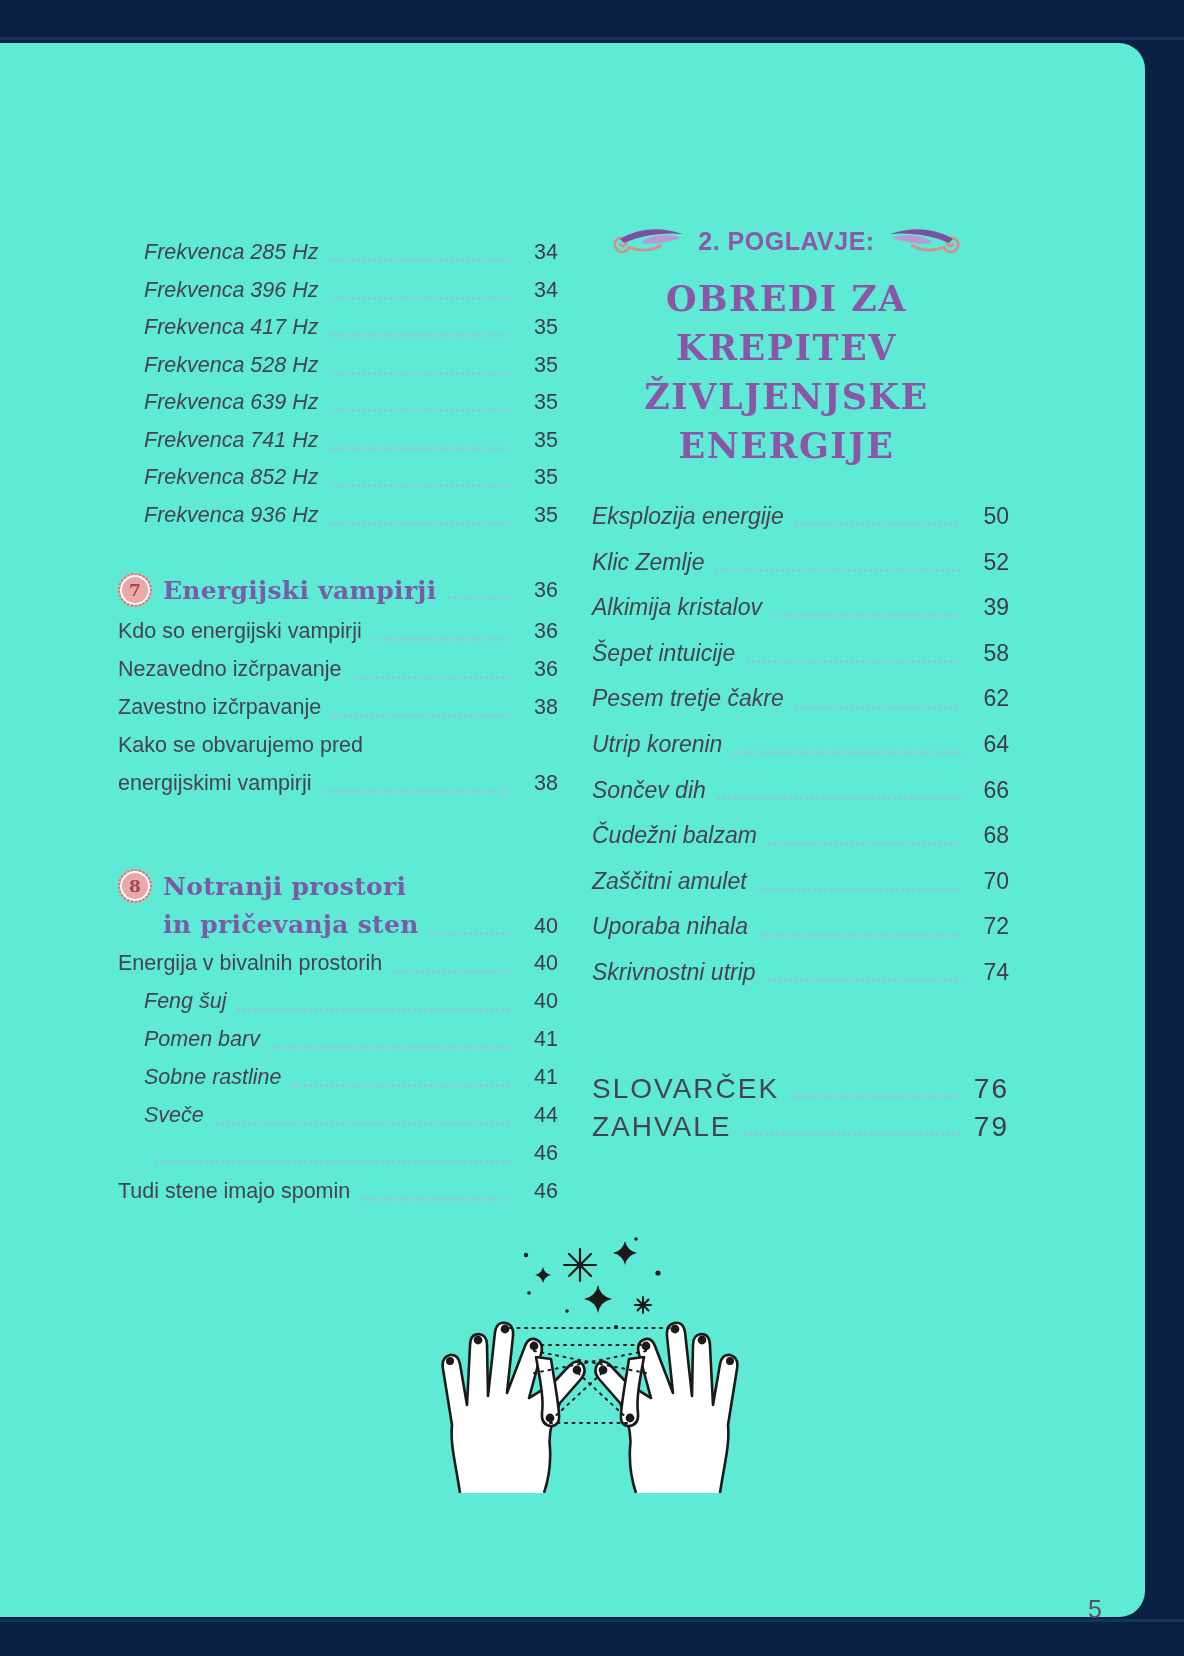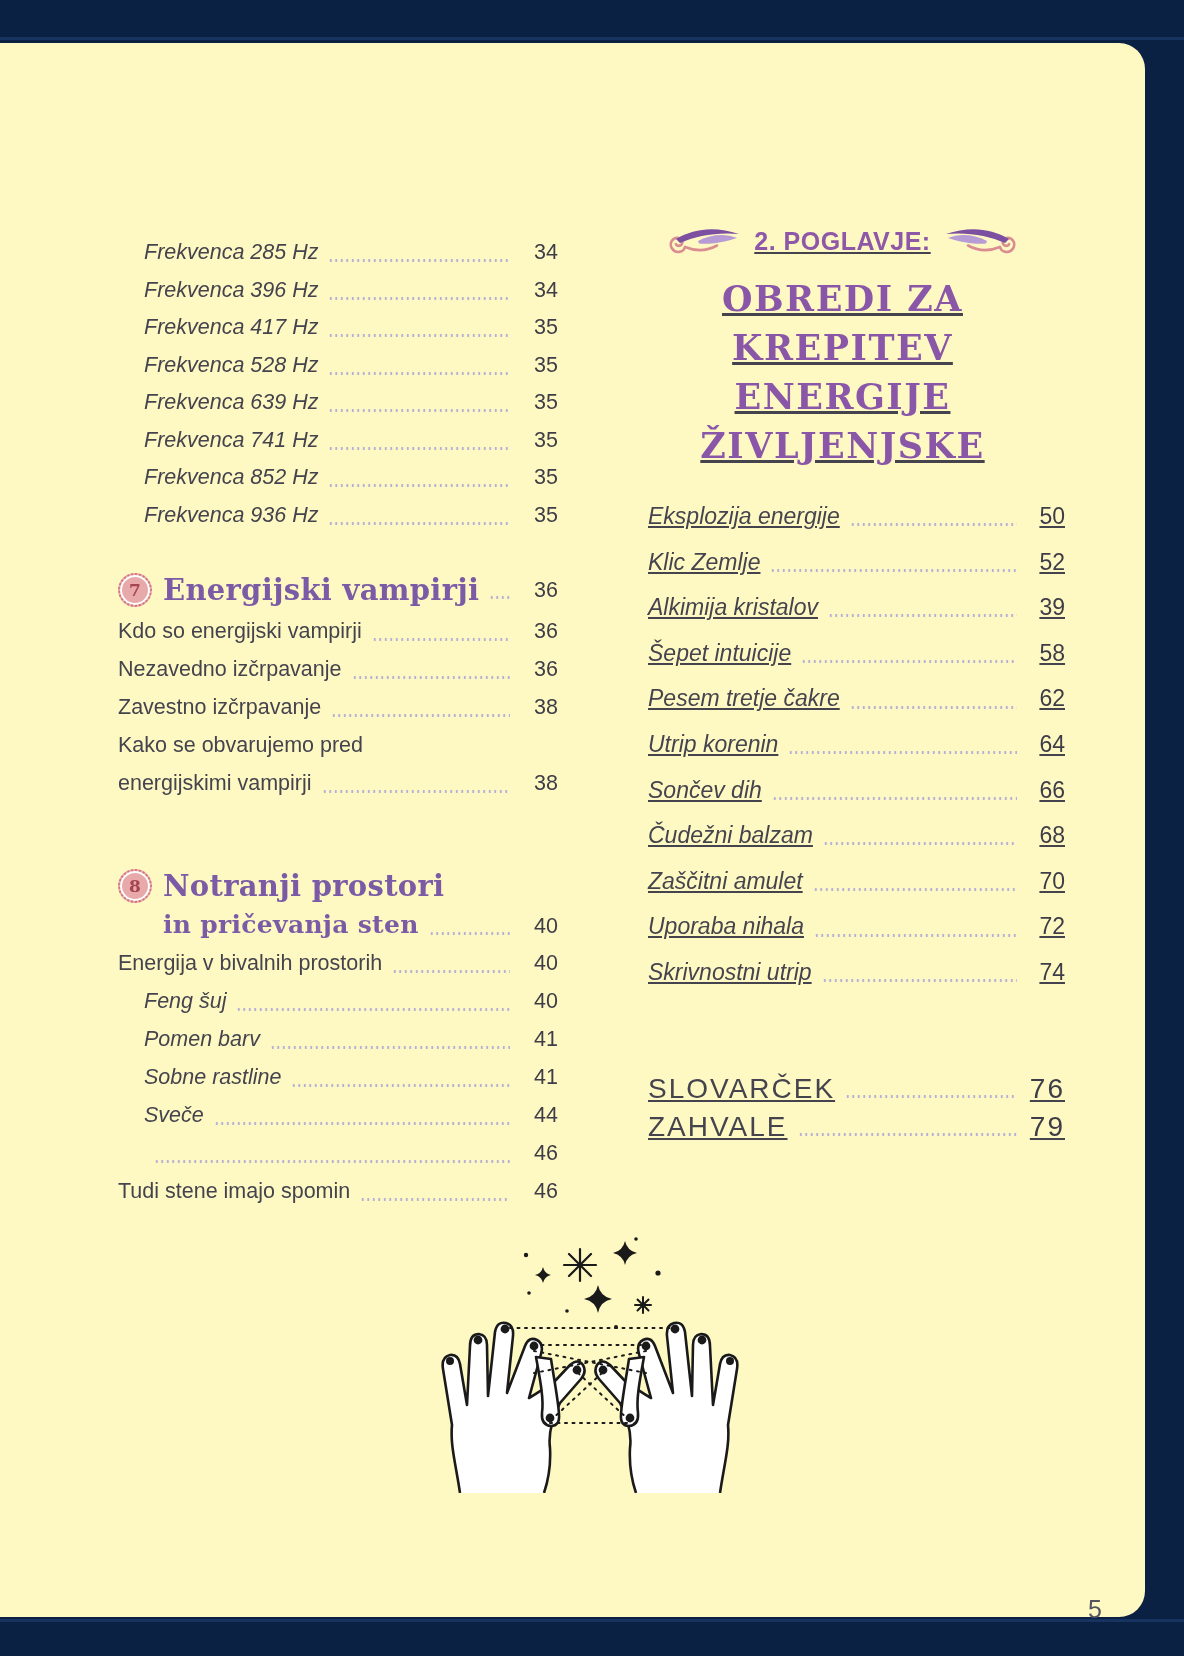--- a/index.html
+++ b/index.html
@@ -21,21 +21,21 @@
     width:1184px;height:1656px;position:relative;overflow:hidden;
     background:var(--navy);
     font-family:"Liberation Sans", sans-serif;
     color:var(--text);
   }
   .stripe{position:absolute;left:0;width:100%;height:3px;background:var(--navy-stripe);}
   .stripe.top{top:37px;}
   .stripe.bottom{top:1619px;}
   .sheet{
     position:absolute;left:0;top:43px;width:1145px;height:1574px;
-    background:#fef9c3;border-radius:0 26px 26px 0;
+    background:#5eead4;border-radius:0 26px 26px 0;
   }
   
   .toc-row{display:flex;align-items:baseline;height:38px;line-height:38px;font-size:21.5px;}
   .toc-row .label{white-space:nowrap;}
   .toc-row .leader{
     flex:1;height:3px;align-self:center;transform:translateY(8px);
     margin:0 6px 0 10px;
     background-image:radial-gradient(circle, var(--leader) 1.15px, rgba(182,176,216,0) 1.4px);
     background-size:5.5px 3px;background-repeat:repeat-x;background-position:0 50%;
   }
@@ -58,31 +58,31 @@
   .badge{
     width:34px;height:34px;border-radius:50%;flex:none;
     background:var(--badge-bg);
     border:2.5px dotted var(--badge-edge);
     box-shadow:inset 0 0 0 2px #fff;
     display:flex;align-items:center;justify-content:center;
   }
   .badge span{font-family:"DejaVu Serif", serif;font-weight:bold;font-size:17px;color:var(--badge-num);}
   .sec-title{
     font-family:"DejaVu Serif", serif;font-weight:bold;color:var(--purple-section);
-    font-size:29px;margin-left:11px;white-space:nowrap;letter-spacing:0.3px;
+    font-size:25px;margin-left:11px;white-space:nowrap;letter-spacing:0.3px;
   }
   .section8{margin-top:64px;}
   .sec-heading.line1{height:40px;}
   .toc-row.sec8line2{height:38px;padding-left:45px;}
   .toc-row.sec8line2 .label{
     font-family:"DejaVu Serif", serif;font-weight:bold;color:var(--purple-section);
     font-size:25px;letter-spacing:0.3px;
   }
   
-  .col-right{position:absolute;left:620px;top:175px;width:445px;text-decoration:underline;}
+  .col-right{position:absolute;left:564px;top:175px;width:445px;}
   .chapter-header{display:flex;align-items:center;justify-content:center;gap:12px;height:46px;}
   .chapter-label{color:#8f57a8;font-weight:bold;font-size:25px;letter-spacing:0.5px;white-space:nowrap;}
   .flourish{width:88px;height:34px;flex:none;}
   .flourish.right{transform:scaleX(-1);}
   .chapter-title{
     text-align:center;font-family:"DejaVu Serif", serif;font-weight:bold;
     color:var(--purple-title);font-size:35px;line-height:49px;letter-spacing:1.5px;
     margin-top:10px;
   }
   .rc-entries{margin-top:24px;margin-left:28px;}
@@ -249,22 +249,22 @@
       <svg class="flourish">
           <use href="#flourish-sym"></use>
         </svg>
       <span class="chapter-label">2. POGLAVJE:</span>
       <svg class="flourish right">
           <use href="#flourish-sym"></use>
         </svg>
     </div>
     <div class="chapter-title">
       <div>OBREDI ZA KREPITEV</div>
+      <div>ŽIVLJENJSKE</div>
       <div>ENERGIJE</div>
-      <div>ŽIVLJENJSKE</div>
     </div>
     <div class="rc-entries" id="rc-entries">
         <div class="toc-row">
           <span class="label">Eksplozija energije</span>
           <span class="leader"></span>
           <span class="num">50</span>
         </div>
         <div class="toc-row">
           <span class="label">Klic Zemlje</span>
           <span class="leader"></span>

